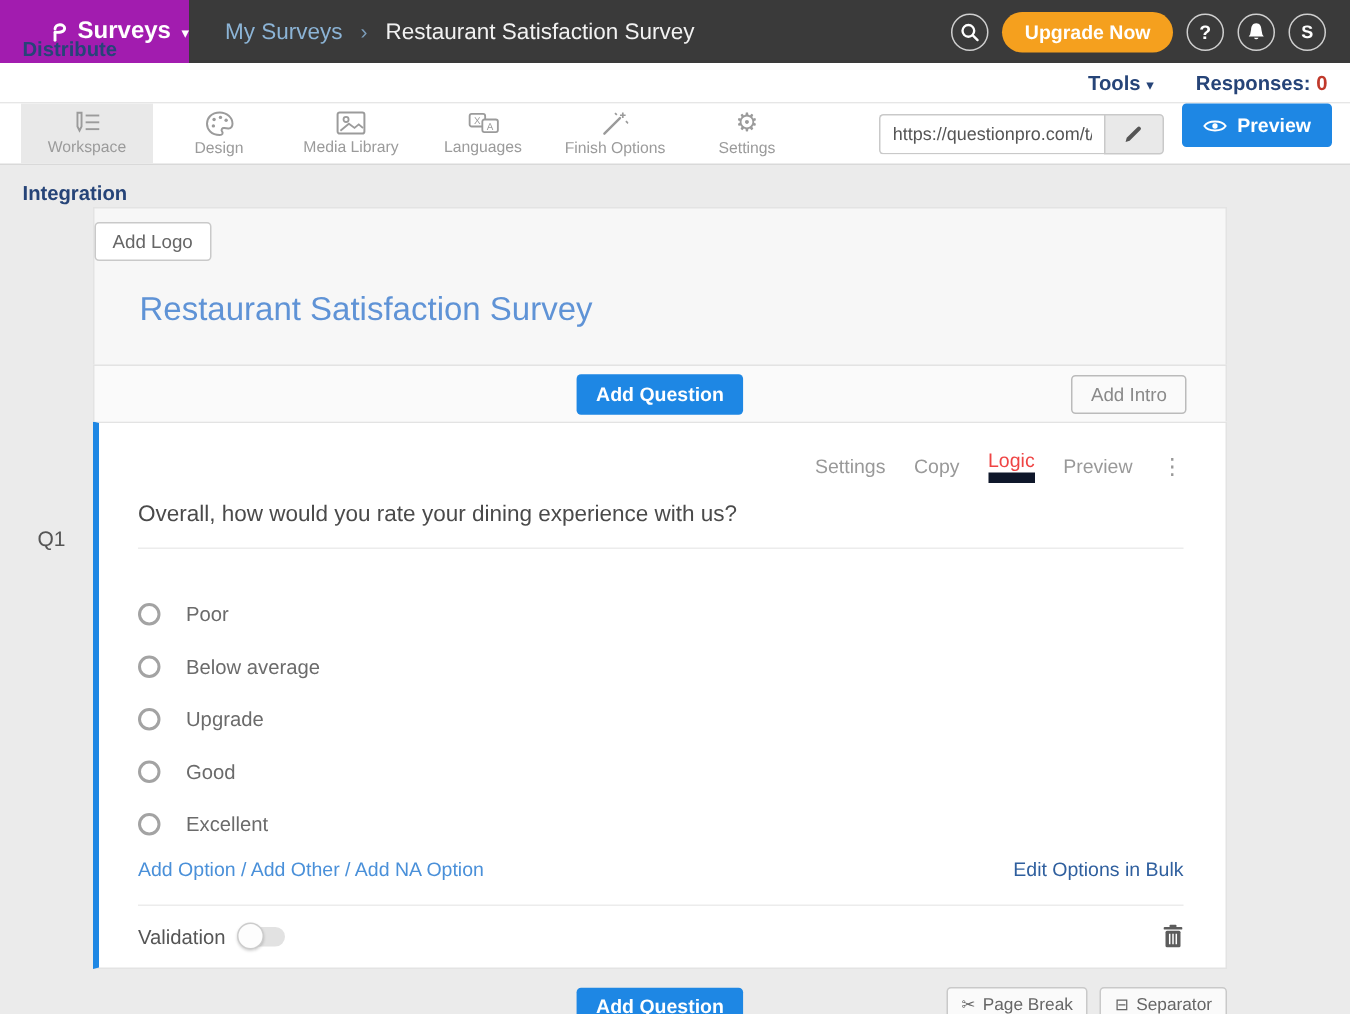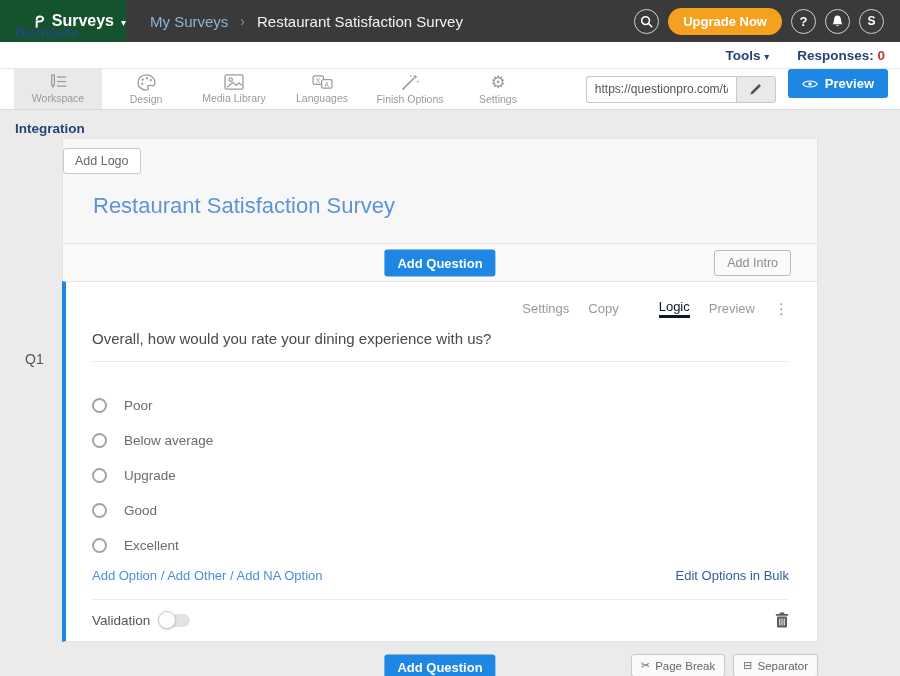--- a/index.html
+++ b/index.html
@@ -1,21 +1,21 @@
 <!DOCTYPE html>
 <html><head>
 <meta charset="utf-8">
 <style>
   * { margin:0; padding:0; box-sizing:border-box; }
   html,body { width:900px; height:676px; overflow:hidden; background:#ebebeb;
     font-family:"Liberation Sans","DejaVu Sans",sans-serif; }
 
   
   .topbar { height:42px; background:#3a3a3a; display:flex; align-items:center; }
-  .logo-box { width:126px; height:42px; background:#14532d; display:flex; align-items:center;
+  .logo-box { width:126px; height:42px; background:#a21caf; display:flex; align-items:center;
     justify-content:center; gap:7px; cursor:pointer;padding-left:34px; }
   .logo-glyph { width:18px; height:22px; display:block; }
   .logo-box .app-menu { color:#fff; font-size:16px; font-weight:bold; }
   .logo-box .caret { color:#fff; font-size:10px; margin-top:2px; }
   .breadcrumb { display:flex; align-items:center; gap:12px; margin-left:24px; font-size:15px; }
   .crumb-parent { color:#8cb4d6; cursor:pointer; }
   .crumb-sep { color:#7b9cb8; font-size:14px; }
   .crumb-current { color:#f2f2f2; }
   .topbar-right { margin-left:auto; display:flex; align-items:center; gap:9px; padding-right:16px; }
   .circle-btn { width:25px; height:25px; border:1.5px solid #cfcfcf; border-radius:50%;
@@ -75,21 +75,21 @@
     border-radius:3px; padding:6px 13px; cursor:pointer; }
   .add-intro-btn { position:absolute; right:26px; top:50%; transform:translateY(-50%);
     background:transparent; border:1px solid #bbb; border-radius:3px; color:#8a8a8a;
     font-size:12.5px; padding:5px 12px; cursor:pointer; }
 
   .question-card { background:#fff; border:1px solid #e3e3e3; border-left:4px solid #1e87e4;
     padding:0 28px 0 26px; }
   .q-actions { display:flex; justify-content:flex-end; align-items:center; gap:19px;
     padding-top:17px; font-size:13px; color:#999; }
   .q-action { cursor:pointer; }
-  .q-action.annotated { color:#0f172a; border-bottom:3px solid #0f172a; padding-bottom:1px;margin-left:21px; }
+  .q-action.annotated { color:#ef4444; border-bottom:7px solid #0f172a; padding-bottom:1px; }
   .ellipsis-v { font-size:15px; color:#999; cursor:pointer; letter-spacing:0; }
   .q-text { margin-top:12px; font-size:15px; color:#4a4a4a; padding-bottom:14px;
     border-bottom:1px solid #ececec; cursor:text; }
   .options { margin-top:26px; }
   .option-row { display:flex; align-items:center; gap:17px; height:35px; cursor:pointer;text-align:right; }
   .radio { width:15px; height:15px; border:2px solid #a3a3a3; border-radius:50%;
     background:#fff; flex:none; }
   .option-label { font-size:13.5px; color:#6b6b6b; }
   .opt-links-row { margin-top:5px; display:flex; justify-content:space-between;
     align-items:center; font-size:13px; }

